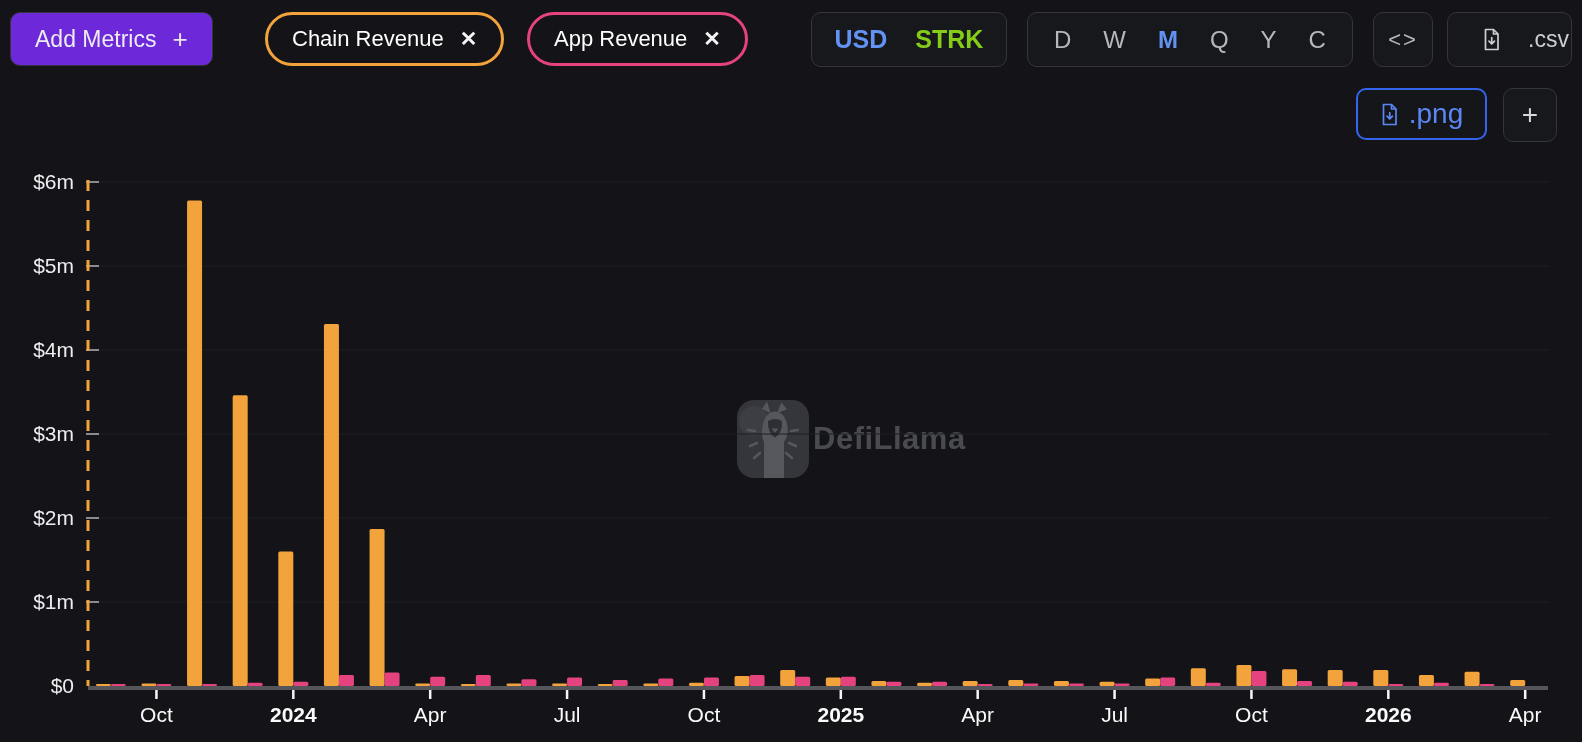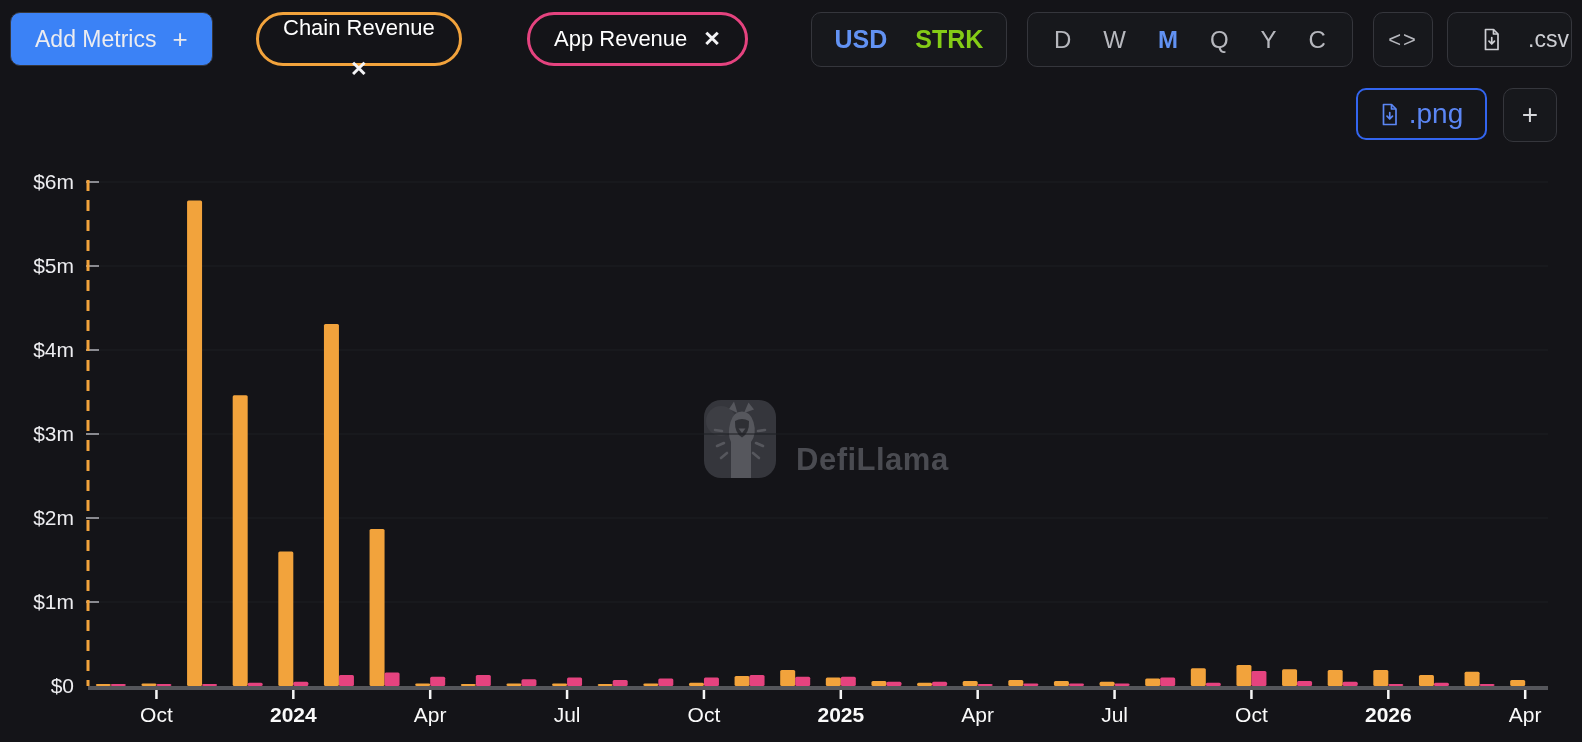--- a/index.html
+++ b/index.html
@@ -1,46 +1,46 @@
 <!DOCTYPE html>
 <html><head>
 <meta charset="utf-8">
 <style>
   html,body{margin:0;padding:0;background:#141418;width:1582px;height:742px;overflow:hidden;
     font-family:"Liberation Sans",sans-serif;-webkit-font-smoothing:antialiased;}
   .stage{position:relative;width:1582px;height:742px;background:#141418;}
   
   .btn{position:absolute;box-sizing:border-box;display:flex;align-items:center;justify-content:center;
-    background:#3b82f6;border:1px solid #35363c;border-radius:10px;color:#ececf0;cursor:pointer;}
+    background:#6d28d9;border:1px solid #35363c;border-radius:10px;color:#ececf0;cursor:pointer;}
   .add-metrics{left:10px;top:12px;height:54px;padding:0 24px;gap:16px;font-size:23px;font-weight:500;}
   .add-metrics .plus{font-size:26px;font-weight:400;color:#e8e8ec;}
   .pill{position:absolute;top:12px;height:54px;box-sizing:border-box;display:flex;align-items:center;
     gap:16px;padding:0 24px;border-radius:27px;border:3px solid #888;background:#141418;color:#fff;
     font-size:22px;cursor:pointer;}
   .pill .close{font-size:21px;font-weight:600;color:#f4f4f6;}
-  .pill-chain{left:256px;flex-direction:column;}
+  .pill-chain{left:265px;}
   .pill-app{left:527px;}
   .toggle-group{position:absolute;top:12px;height:55px;box-sizing:border-box;display:flex;align-items:center;
     background:#17181c;border:1px solid #35363c;border-radius:10px;}
   .cur-group{left:811px;width:196px;justify-content:center;gap:28px;}
   .cur-opt{font-size:25px;font-weight:600;color:#84cc16;cursor:pointer;}
   .cur-opt.selected{color:#6292f3;}
   .int-group{left:1027px;width:326px;justify-content:space-around;padding:0 10px;}
   .int-opt{font-size:24px;font-weight:500;color:#b6b7bd;cursor:pointer;}
   .int-opt.selected{color:#6292f3;font-weight:700;}
   .code-btn{left:1373px;top:12px;width:60px;height:55px;font-size:22px;color:#b6b7bd;letter-spacing:2px;
     background:#17181c;}
   .csv-btn{left:1447px;top:12px;width:125px;height:55px;gap:27px;font-size:23px;color:#cdced3;background:#17181c;padding-left:32px;}
   .png-btn{left:1356px;top:88px;width:131px;height:52px;gap:10px;font-size:28px;color:#5b86f4;
     border:2px solid #3365ef;background:#15161a;}
   .plus-btn{left:1503px;top:88px;width:54px;height:54px;font-size:28px;font-weight:300;color:#d6d7db;
     background:#17181c;}
   .file-ic{display:inline-block;}
   
-  .watermark{position:absolute;left:704px;top:400px;display:flex;align-items:flex-end;gap:20px;z-index:1;}
+  .watermark{position:absolute;left:737px;top:400px;display:flex;align-items:center;gap:4px;z-index:1;}
   .watermark-text{font-size:31px;font-weight:700;color:#4a4b51;letter-spacing:0.5px;}
   
   #chart-svg{position:absolute;left:0;top:0;z-index:2;}
   #chart-svg text{font-family:"Liberation Sans",sans-serif;}
 </style>
 </head>
 <body>
 
 <div class="stage">
 

